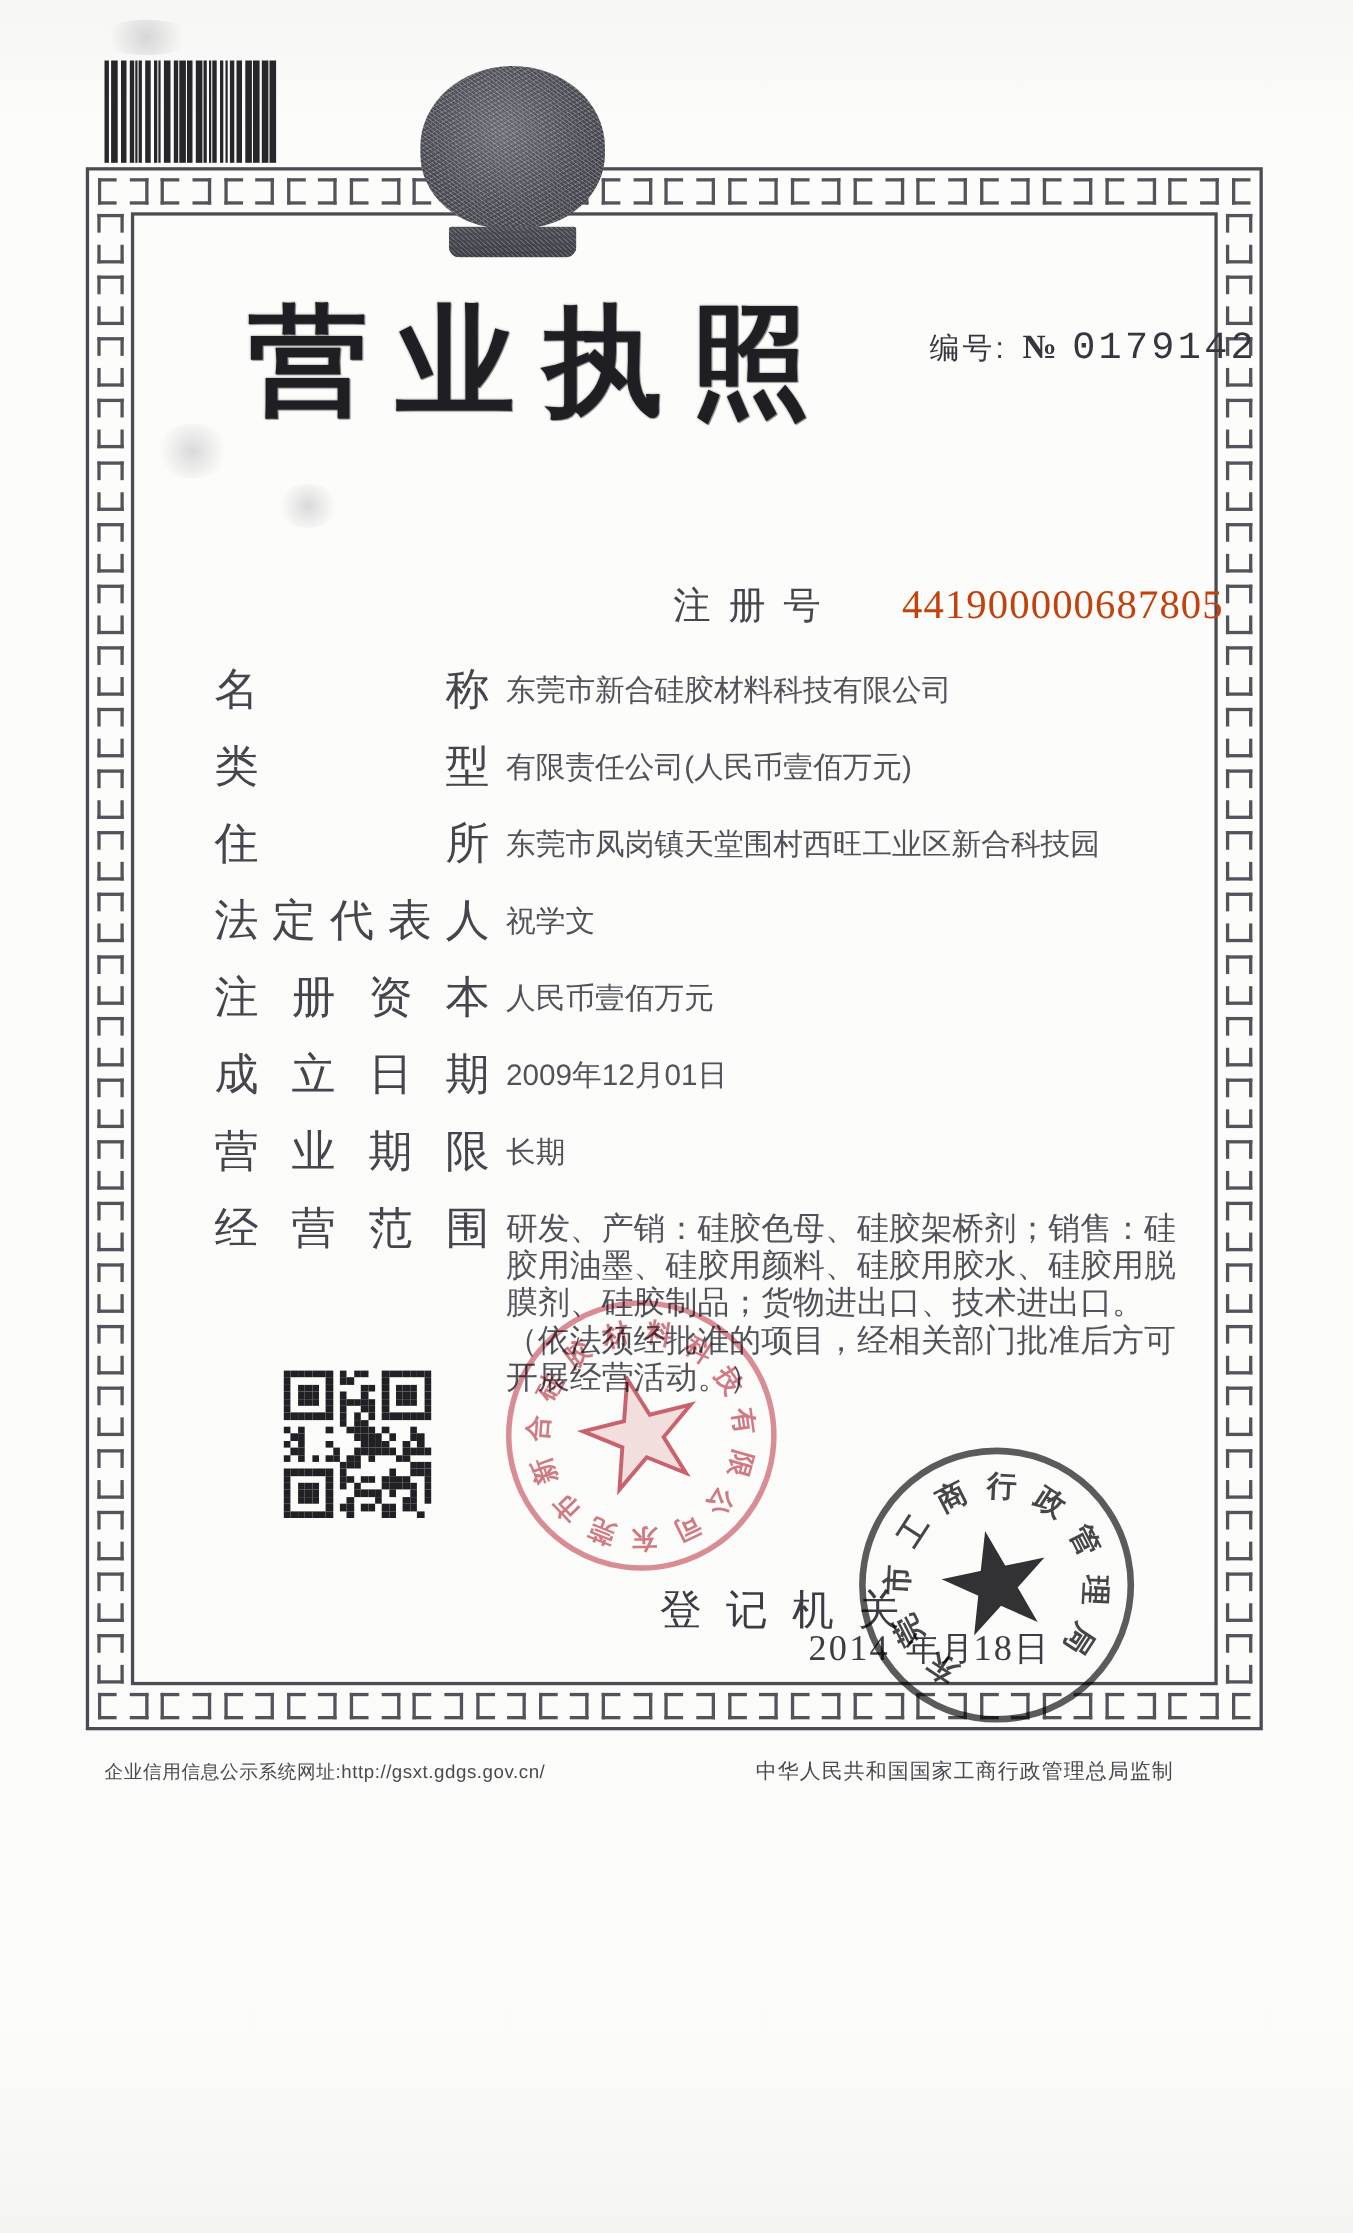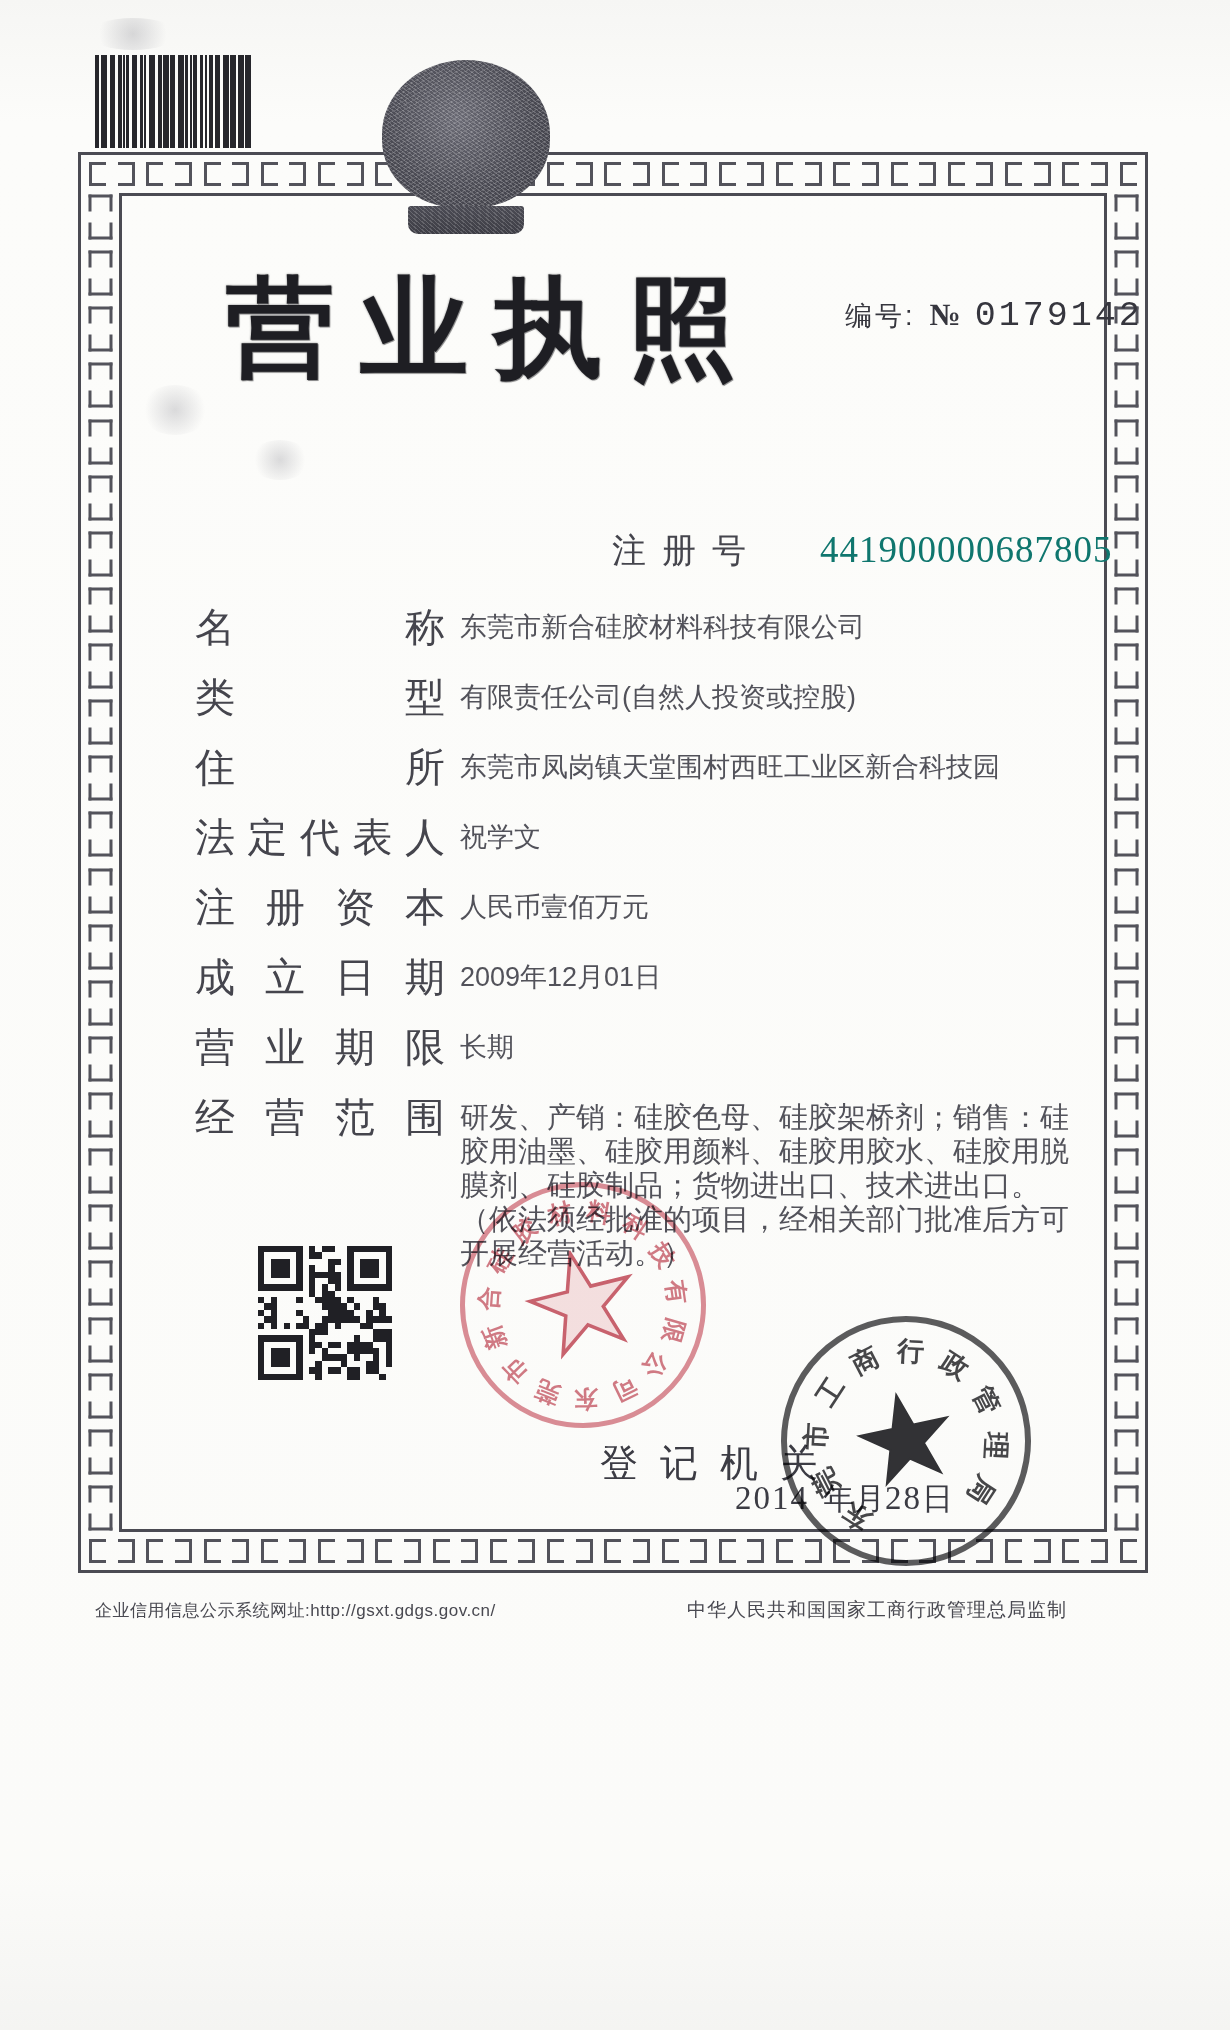--- a/index.html
+++ b/index.html
@@ -54,21 +54,21 @@
   .serial .s-number{font-size:35px;letter-spacing:3px;}
 
   
   .title{position:absolute;left:226px;top:256px;z-index:3;
          font-size:108px;font-weight:900;letter-spacing:26px;color:#1e1e23;
          text-shadow:0 0 2px rgba(32,32,36,.65),1px 1px 0 rgba(32,32,36,.4);}
 
   
   .reg-line{position:absolute;left:612px;top:528px;display:flex;align-items:baseline;gap:58px;z-index:3;}
   .reg-label{font-size:34px;letter-spacing:16px;color:#45454d;}
-  .reg-value{font-size:37px;letter-spacing:1px;color:#0f766e;text-align:right;}
+  .reg-value{font-size:37px;letter-spacing:1px;color:#c2410c;text-align:right;}
 
   
   .fields{position:absolute;left:195px;top:603px;width:885px;z-index:3;}
   .field-row{display:flex;align-items:flex-start;margin-bottom:22px;}
   .jlabel{width:250px;flex:none;display:flex;justify-content:space-between;
           font-size:40px;line-height:48px;color:#45454d;}
   .fvalue{margin-left:15px;font-size:27px;line-height:48px;color:#52525a;}
   .fvalue.scope{font-size:29px;line-height:34px;padding-top:7px;width:620px;}
 
   
@@ -367,21 +367,21 @@
         <span>名</span>
         <span>称</span>
       </div>
     <div class="fvalue">东莞市新合硅胶材料科技有限公司</div>
   </div>
   <div class="field-row">
     <div class="jlabel">
         <span>类</span>
         <span>型</span>
       </div>
-    <div class="fvalue">有限责任公司(自然人投资或控股)</div>
+    <div class="fvalue">有限责任公司(人民币壹佰万元)</div>
   </div>
   <div class="field-row">
     <div class="jlabel">
         <span>住</span>
         <span>所</span>
       </div>
     <div class="fvalue">东莞市凤岗镇天堂围村西旺工业区新合科技园</div>
   </div>
   <div class="field-row">
     <div class="jlabel">
@@ -898,21 +898,21 @@
 
 <div class="registrar">登记机关</div>
 
 <div class="issue-date">
   <span class="num">2014</span>
   <span class="sp-l"></span>
   <span>年</span>
   <span class="sp-m"></span>
   <span>月</span>
   <span class="sp-s"></span>
-  <span class="num">28</span>
+  <span class="num">18</span>
   <span>日</span>
 </div>
 
 <div class="seal seal-black" id="seal-black">
   <svg width="100" height="100" viewBox="0 0 110 110">
     <polygon points="55,3 66.8,38.8 104.5,38.9 74,61.2 85.6,97.1 55,75 24.4,97.1 36,61.2 5.5,38.9 43.2,38.8" fill="#27272b" stroke="#27272b" stroke-width="2"></polygon>
   </svg>
 <span class="char" style="transform: translate(-50%, -50%) rotate(-135deg) translateY(-90px);">东</span>
     <span class="char" style="transform: translate(-50%, -50%) rotate(-105deg) translateY(-90px);">莞</span>
     <span class="char" style="transform: translate(-50%, -50%) rotate(-75deg) translateY(-90px);">市</span>

